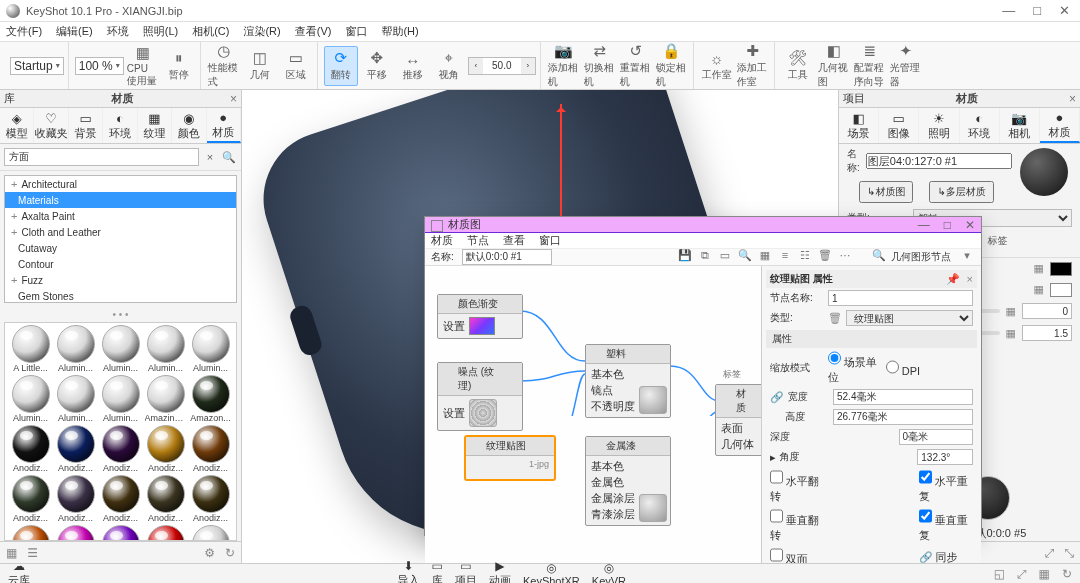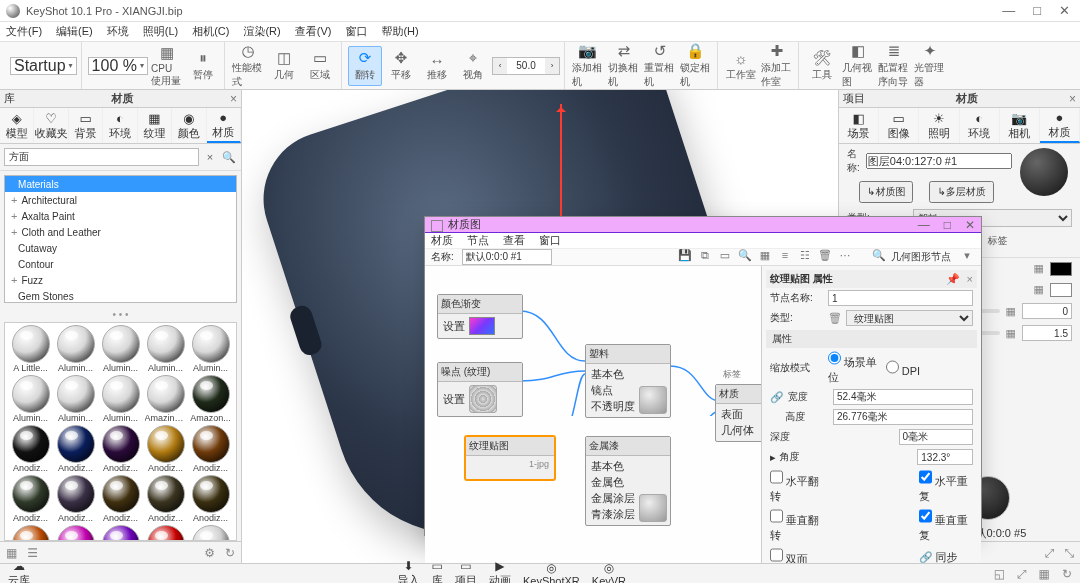--- a/index.html
+++ b/index.html
@@ -7,21 +7,21 @@
 .titlebar{height:22px;background:#fff;display:flex;align-items:center;padding:0 6px;border-bottom:1px solid #e0e0e0}
 .titlebar .icon{width:14px;height:14px;background:radial-gradient(circle at 30% 30%,#fff,#444);border-radius:50%;margin-right:6px}
 .titlebar .title{font-size:11px;color:#555;flex:1}
 .win-controls{display:flex;gap:18px;margin-right:4px}
 .win-controls span{color:#666;font-size:13px;cursor:pointer}
 .menubar{height:20px;background:#fff;display:flex;align-items:center;padding:0 6px;gap:14px;border-bottom:1px solid #e0e0e0}
 .menubar span{font-size:11px;color:#333;cursor:pointer}
 .ribbon{height:48px;background:#f8f8f8;display:flex;align-items:center;padding:0 6px;border-bottom:1px solid #ccc;gap:2px}
 .rib-group{display:flex;align-items:center;gap:2px;padding:0 4px;border-right:1px solid #ddd;height:100%}
 .rib-group:last-child{border-right:none}
-.rib-combo{height:18px;font-size:16px;border:1px solid #bbb;background:#fff;padding:0 3px;display:flex;align-items:center}
+.rib-combo{height:18px;font-size:12px;border:1px solid #bbb;background:#fff;padding:0 3px;display:flex;align-items:center}
 .rib-combo::after{content:"▾";margin-left:3px;font-size:8px;color:#666}
 .rib-btn{display:flex;flex-direction:column;align-items:center;justify-content:center;width:34px;height:40px;cursor:pointer;border:1px solid transparent;border-radius:2px}
 .rib-btn.active{background:#d0e8ff;border-color:#7ab8ff}
 .rib-btn .ico{font-size:15px;color:#666}
 .rib-btn .ico.blue{color:#0a84ff}
 .rib-btn .lbl{font-size:10px;margin-top:1px;color:#555}
 .spin{display:flex;align-items:center;border:1px solid #bbb;background:#fff;height:18px}
 .spin button{width:14px;height:16px;border:none;background:#eee;font-size:8px;cursor:pointer}
 .spin input{width:38px;border:none;height:16px;font-size:10px;text-align:center}
 
@@ -83,21 +83,21 @@
 .nw-title .ncx{display:flex;gap:14px}
 .nw-title .ncx span{font-size:12px;color:#666;cursor:pointer}
 .nw-menu{height:18px;display:flex;align-items:center;gap:14px;padding:0 6px;border-bottom:1px solid #eee;font-size:10px}
 .nw-tool{height:22px;display:flex;align-items:center;padding:0 6px;gap:4px;border-bottom:1px solid #ddd;background:#fafafa}
 .nw-tool label{font-size:10px;margin-right:4px}
 .nw-tool input{width:90px;height:16px;border:1px solid #bbb;font-size:10px;padding:0 3px}
 .nw-tool .ticn{width:16px;height:16px;color:#777;font-size:11px;text-align:center;cursor:pointer}
 .nw-body{flex:1;display:flex}
 .canvas{flex:1;position:relative;background:#fefefe;overflow:hidden}
 .node{position:absolute;background:#f0f0f0;border:1px solid #999;border-radius:2px;font-size:10px}
-.node .nh{background:#e2e2e2;padding:2px 3px;border-bottom:1px solid #bbb;font-size:10px}
+.node .nh{background:#e2e2e2;padding:2px 20px;border-bottom:1px solid #bbb;font-size:10px}
 .node .nb{padding:3px 5px;display:flex;gap:4px;align-items:center}
 .node .pick{width:26px;height:18px;background:linear-gradient(135deg,#ff3ad0,#7a38ff,#3570ff);border:1px solid #888}
 .node .thmb{width:28px;height:28px;background:radial-gradient(circle at 35% 30%,#eee,#999);border-radius:3px;border:1px solid #aaa}
 .node.sel{border-color:#ff9800;box-shadow:0 0 0 1px #ff9800}
 svg.wires{position:absolute;inset:0;pointer-events:none}
 .node-props{width:220px;border-left:1px solid #ccc;background:#f6f6f6;padding:4px;overflow:auto}
 .np-head{display:flex;align-items:center;padding:2px 4px;background:#eee}
 .np-head .nt{flex:1;font-weight:bold;font-size:10px}
 .np-head .ni{font-size:11px;color:#888;cursor:pointer;margin-left:6px}
 .np-row{display:flex;align-items:center;padding:2px 4px;gap:4px}
@@ -274,22 +274,22 @@
           <span class="pi">●</span>
           <span>材质</span>
         </div>
     </div>
     <div class="search-row">
       <input value="方面" style="">
       <span class="sic">×</span>
       <span class="sic">🔍</span>
     </div>
     <div class="tree" id="mat-tree">
+        <div class="tr"><span class="tw">+</span>Architectural</div>
         <div class="tr sel"><span class="tw">&nbsp;</span>Materials</div>
-        <div class="tr"><span class="tw">+</span>Architectural</div>
         <div class="tr"><span class="tw">+</span>Axalta Paint</div>
         <div class="tr"><span class="tw">+</span>Cloth and Leather</div>
         <div class="tr"><span class="tw">&nbsp;</span>Cutaway</div>
         <div class="tr"><span class="tw">&nbsp;</span>Contour</div>
         <div class="tr"><span class="tw">+</span>Fuzz</div>
         <div class="tr"><span class="tw">&nbsp;</span>Gem Stones</div>
       </div>
     <div class="dots">• • •</div>
     <div class="mat-grid" id="mat-grid">
         <div class="swatch">

